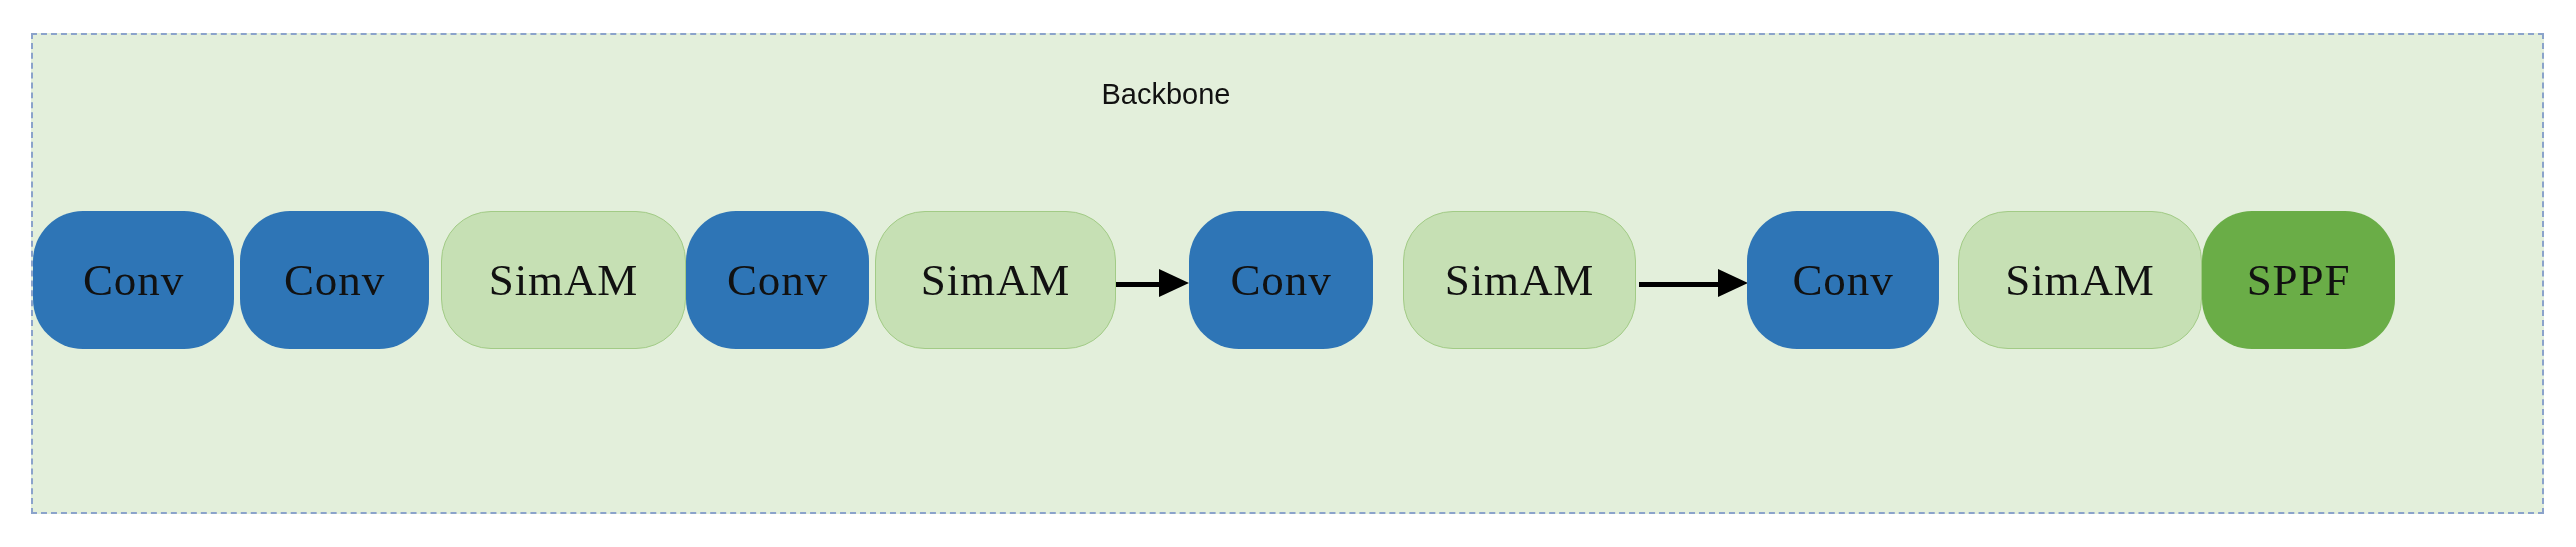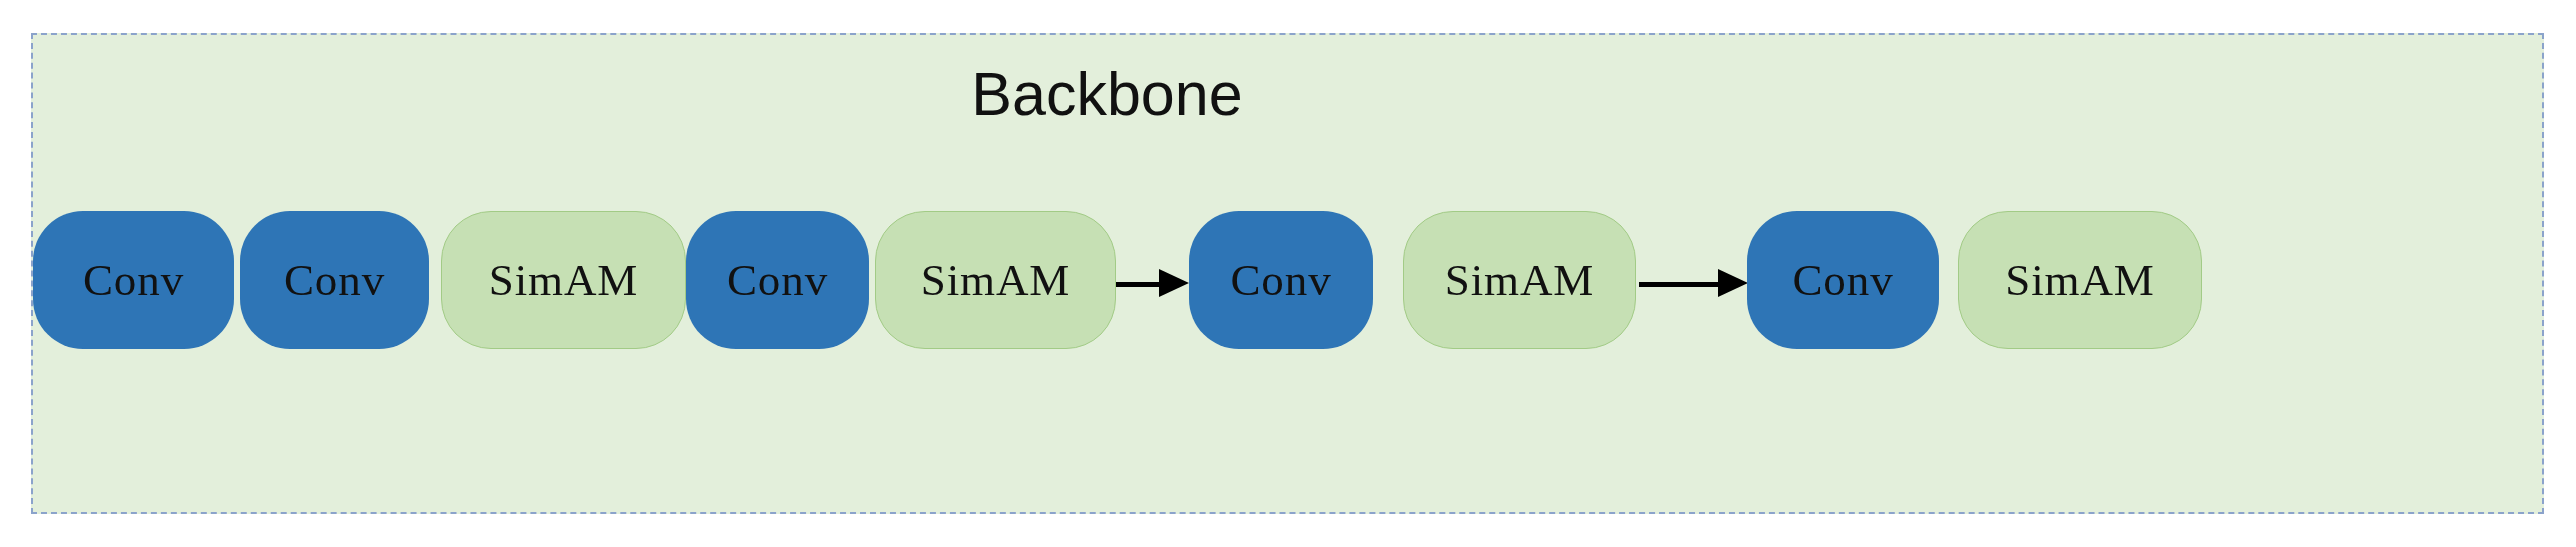--- a/index.html
+++ b/index.html
@@ -24,23 +24,23 @@
   }
   .backbone-container{
     position:absolute;
     left:31px;top:33px;
     width:2513px;height:481px;
     background:var(--container-fill);
     border:2.7px dashed var(--container-border);
   }
   .backbone-title{
     position:absolute;
-    top:34px;left:1074px;
+    top:34px;left:1133px;
     transform:translateX(-50%);
-    font-size:61px;line-height:50px;
+    font-size:29px;line-height:50px;
     color:var(--text-color);
     white-space:nowrap;
   }
   .node-row{
     position:absolute;
     left:0;top:176px;
     width:100%;height:138px;
   }
   .node{
     position:absolute;top:0;height:138px;
@@ -103,15 +103,18 @@
       <div class="flow-arrow" style="left: 1606px; width: 109px;">
     <div class="shaft"></div>
     <div class="head"></div>
   </div>
       <div class="node conv" style="left: 1714px; width: 192px;">
     <span class="node-label">Conv</span>
   </div>
       <div class="node simam" style="left: 1925px; width: 244px;">
     <span class="node-label">SimAM</span>
   </div>
+      <div class="node sppf" style="left: 2169px; width: 193px;">
+    <span class="node-label">SPPF</span>
+  </div>
     </div>
 </div>
 
 
 </body></html>

